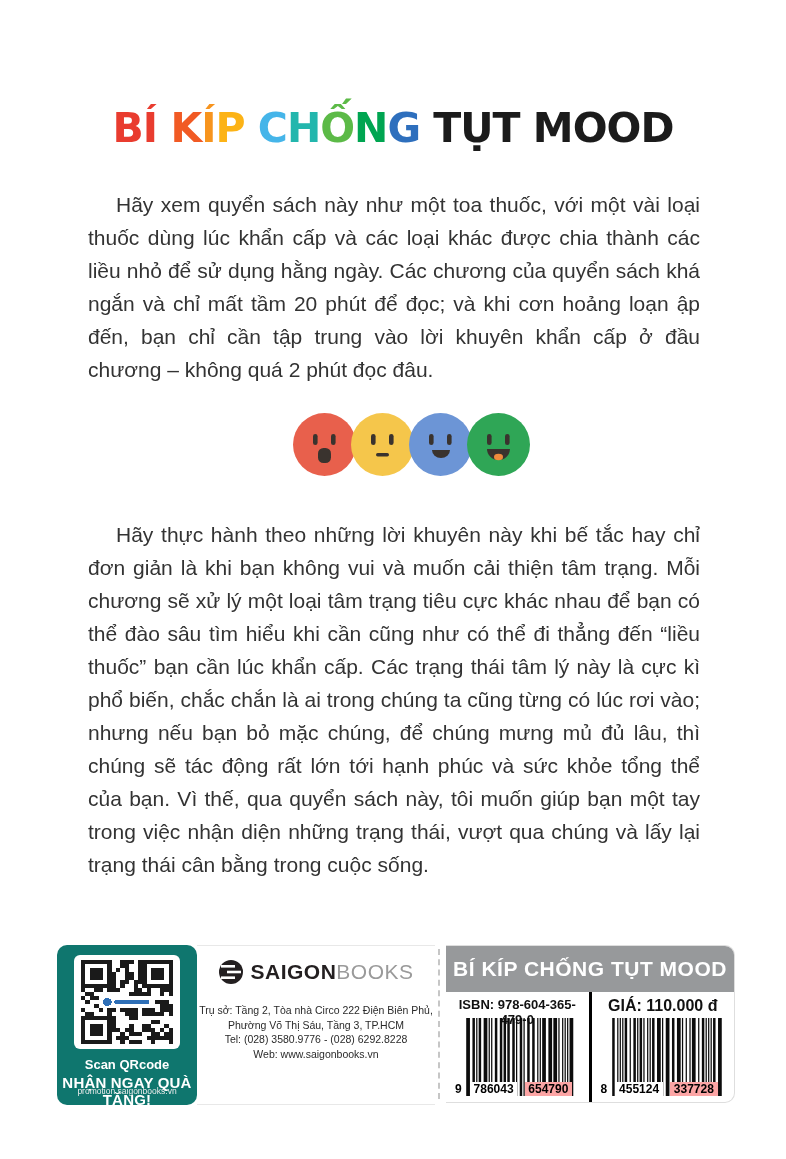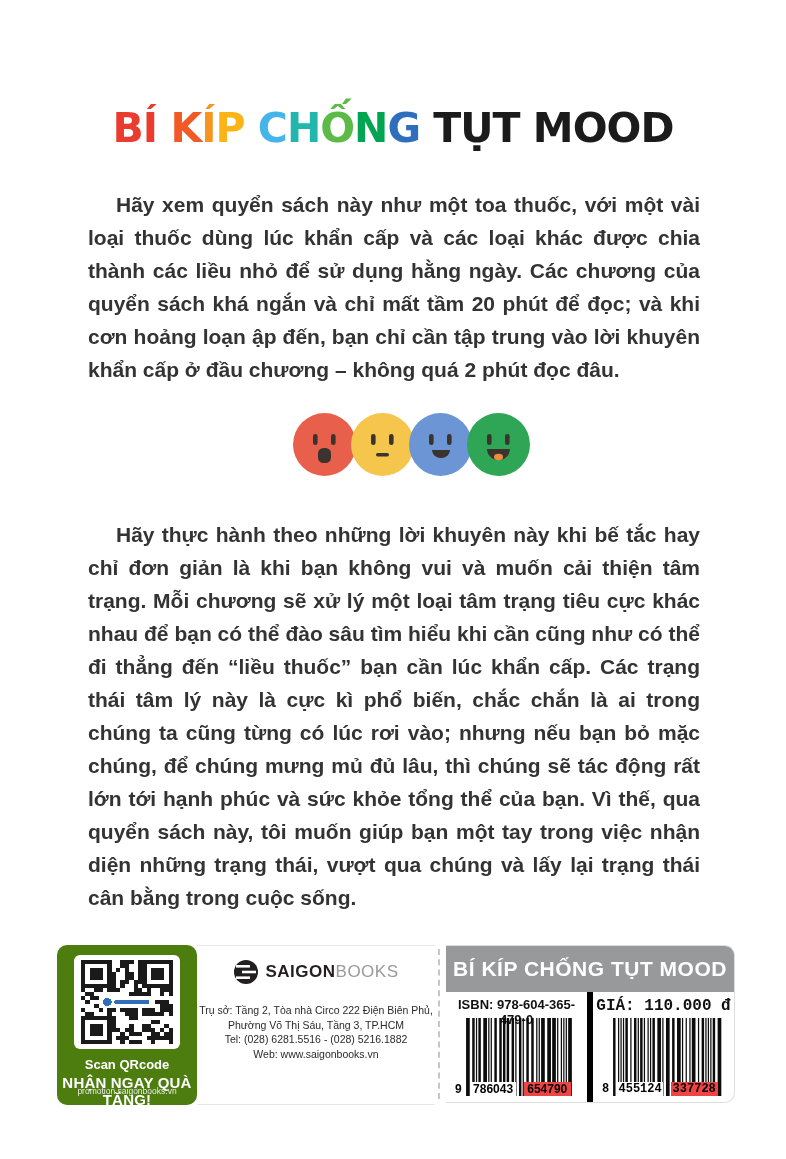--- a/index.html
+++ b/index.html
@@ -9,55 +9,55 @@
   }
   
   .book-title{
     position:absolute;top:104px;left:0;width:786px;text-align:center;
     font-family:"DejaVu Sans","Liberation Sans",sans-serif;
     font-weight:800;font-size:41px;letter-spacing:-1px;white-space:pre;
   }
   
   .body-copy{position:absolute;left:88px;width:612px;
     font-size:21px;line-height:33px;color:#333;text-align:justify;}
-  .body-copy p{margin:0;text-indent:28px;font-weight:bold;}
+  .body-copy p{margin:0;text-indent:28px;}
   .p1{top:188px;}
   .p2{top:518px;}
   
   .faces-row{position:absolute;top:413px;left:293px;height:66px;display:flex;}
   .face{width:63px;height:63px;margin-left:-5px;}
   .face:first-child{margin-left:0;}
   
   .footer{position:absolute;left:57px;top:945px;width:678px;height:160px;font-family:"Liberation Sans","DejaVu Sans",sans-serif;}
-  .qr-panel{position:absolute;left:0;top:0;width:140px;height:160px;background:#4d7c0f;border-radius:10px;text-align:center;color:#fff;}
+  .qr-panel{position:absolute;left:0;top:0;width:140px;height:160px;background:#0f766e;border-radius:10px;text-align:center;color:#fff;}
   .qr-box{position:absolute;left:17px;top:10px;width:106px;height:94px;background:#fff;border-radius:6px;}
   .qr-box svg{position:absolute;left:7px;top:5px;}
   .qr-scan{position:absolute;top:112px;width:100%;font-weight:700;font-size:13px;}
   .qr-gift{position:absolute;top:129px;width:100%;font-weight:700;font-size:15px;letter-spacing:.2px;}
   .qr-url{position:absolute;top:141px;width:100%;font-size:8.5px;color:#ececec;}
   .pub-panel{position:absolute;left:140px;top:0;width:238px;height:158px;background:#fff;border-top:1px solid #e8e8e8;border-bottom:1px solid #e8e8e8;text-align:center;color:#1d1d1d;}
   .brand-row{margin-top:13px;display:flex;align-items:center;justify-content:center;gap:6px;}
-  .brand-text{font-size:17px;font-weight:700;letter-spacing:.5px;color:#231f20;}
+  .brand-text{font-size:21px;font-weight:700;letter-spacing:.5px;color:#231f20;}
   .brand-text .light{font-weight:400;color:#9a9a9a;}
   .company{margin-top:9px;font-size:11px;font-weight:700;letter-spacing:.1px;}
   .addr{margin-top:18px;font-size:10.5px;line-height:14.5px;color:#2a2a2a;}
   .cutline{position:absolute;left:381px;top:4px;height:150px;border-left:2px dashed #c6c6c6;}
   .price-panel{position:absolute;left:389px;top:0;width:289px;height:158px;background:#fff;border:1px solid #dedede;border-left:none;border-radius:0 10px 10px 0;overflow:hidden;box-sizing:border-box;}
   .price-head{height:46px;background:#97999b;color:#fff;display:flex;align-items:center;justify-content:center;font-weight:700;font-size:21px;letter-spacing:.5px;}
   .price-body{display:flex;height:110px;}
   .price-col{flex:1;position:relative;text-align:center;padding-top:5px;box-sizing:border-box;}
-  .price-col+.price-col{border-left:6px solid #000000;font-family:Liberation Mono, monospace;}
+  .price-col+.price-col{border-left:3px solid #000000;}
   .isbn-label{font-size:13px;font-weight:700;color:#111;}
   .gia-label{font-size:16px;font-weight:700;color:#111;}
   .barcode{position:absolute;left:9px;right:9px;top:26px;bottom:6px;}
   .barcode svg{width:100%;height:100%;}
   .bc-digits{position:absolute;left:0;right:0;bottom:0;height:14px;display:flex;align-items:flex-end;font-size:12px;font-weight:700;color:#000;}
   .bc-lead{width:9%;background:#fff;text-align:left;}
   .bc-g1{width:38%;margin-left:3%;background:#fff;text-align:center;}
-  .bc-g2{width:38%;margin-left:6%;background:#ef4444;text-align:center;}
+  .bc-g2{width:38%;margin-left:6%;background:#fca5a5;text-align:center;}
 </style>
 </head>
 <body>
 
 <div class="page">
 
   <div class="book-title"><span style="color: rgb(233, 60, 47);">B</span><span style="color: rgb(233, 60, 47);">Í</span><span> </span><span style="color: rgb(241, 90, 36);">K</span><span style="color: rgb(247, 148, 30);">Í</span><span style="color: rgb(252, 179, 22);">P</span><span> </span><span style="color: rgb(69, 181, 233);">C</span><span style="color: rgb(35, 182, 173);">H</span><span style="color: rgb(92, 186, 71);">Ố</span><span style="color: rgb(0, 165, 81);">N</span><span style="color: rgb(46, 111, 189);">G</span><span> </span><span style="color: rgb(27, 27, 27);">T</span><span style="color: rgb(27, 27, 27);">Ụ</span><span style="color: rgb(27, 27, 27);">T</span><span> </span><span style="color: rgb(27, 27, 27);">M</span><span style="color: rgb(27, 27, 27);">O</span><span style="color: rgb(27, 27, 27);">O</span><span style="color: rgb(27, 27, 27);">D</span></div>
 
   <div class="body-copy p1">
     <p>Hãy xem quyển sách này như một toa thuốc, với một vài loại thuốc dùng lúc khẩn cấp và các loại khác được chia thành các liều nhỏ để sử dụng hằng ngày. Các chương của quyển sách khá ngắn và chỉ mất tầm 20 phút để đọc; và khi cơn hoảng loạn ập đến, bạn chỉ cần tập trung vào lời khuyên khẩn cấp ở đầu chương – không quá 2 phút đọc đâu.</p>
@@ -252,21 +252,21 @@
           <circle cx="13" cy="13" r="12" fill="#231f20"></circle>
           <rect x="3" y="6" width="14" height="2.6" fill="#fff"></rect>
           <rect x="9" y="11.7" width="14" height="2.6" fill="#fff"></rect>
           <rect x="3" y="17.4" width="14" height="2.6" fill="#fff"></rect>
         </svg>
         <div class="brand-text"><span>SAIGON</span><span class="light">BOOKS</span></div>
       </div>
       <div class="addr">
         <div>Trụ sở: Tầng 2, Tòa nhà Circo 222 Điện Biên Phủ,</div>
         <div>Phường Võ Thị Sáu, Tầng 3, TP.HCM</div>
-        <div>Tel: (028) 6281.5516 - (028) 5216.1882</div>
+        <div>Tel: (028) 3580.9776 - (028) 6292.8228</div>
         <div>Web: www.saigonbooks.vn</div>
       </div>
     </div>
 
     <div class="cutline"></div>
 
     <div class="price-panel">
       <div class="price-head">BÍ KÍP CHỐNG TỤT MOOD</div>
       <div class="price-body">
         <div class="price-col">

